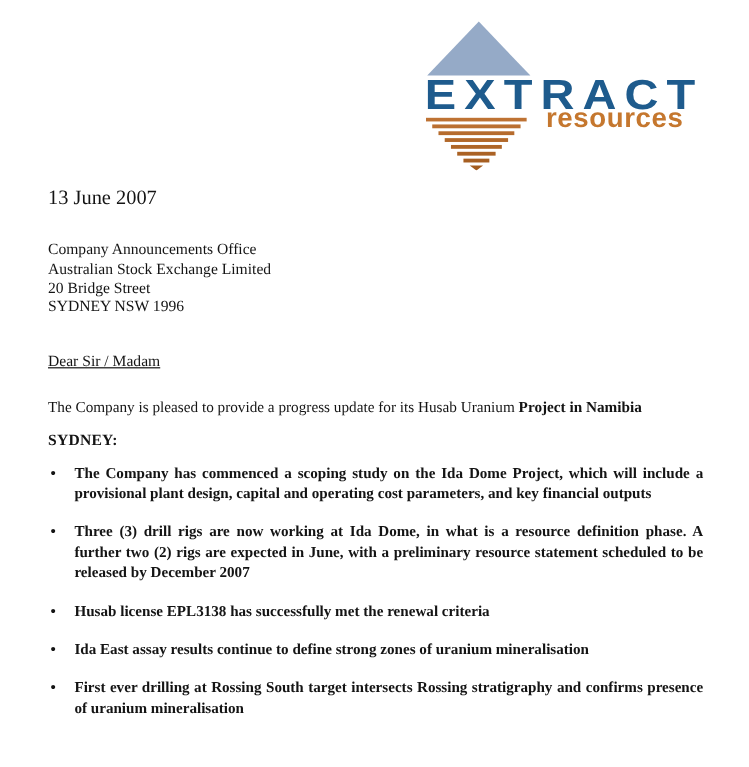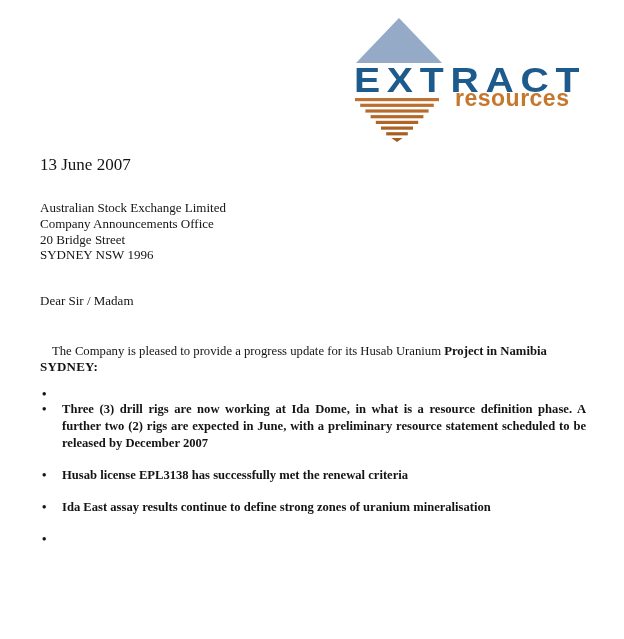--- a/index.html
+++ b/index.html
@@ -27,22 +27,22 @@
     position:absolute; left:455px; top:87px;
     font-family:"Liberation Sans","DejaVu Sans",sans-serif;
     font-weight:700; font-size:23px; line-height:23px; letter-spacing:0.5px;
     color:var(--tagline,#c5772e); white-space:nowrap;text-align:right;
   }
   .stripes { position:absolute; left:355px; top:98px; width:84px; height:44px; }
 
   
   .date       { position:absolute; left:40px; top:155px; font-size:17px; }
   .address    { position:absolute; left:40px; top:200px; font-size:13px; line-height:15.8px; }
-  .salutation { position:absolute; left:40px; top:293px; font-size:13px; }
-  .intro      { position:absolute; left:40px; top:332px; width:546px; font-size:12.7px; margin:12px;font-family:Liberation Serif, serif; }
+  .salutation { position:absolute; left:40px; top:293px; font-size:13px;text-decoration:underline; }
+  .intro      { position:absolute; left:40px; top:332px; width:546px; font-size:12.7px; margin:0;font-family:Liberation Serif, serif; }
   .intro b    { font-weight:700; }
   .summary    { position:absolute; left:40px; top:359px; font-size:13px; font-weight:700; letter-spacing:0.2px; }
   .bullets {
     position:absolute; left:40px; top:386px; width:546px;
     margin:0; padding:0; list-style:none;
     font-size:12.6px; font-weight:700; line-height:17px;
   }
   .bullets li { position:relative; padding-left:22px; margin-bottom:15px; text-align:justify; }
   .bullets .dot { position:absolute; left:2px; top:0; font-weight:700; }
 </style>
@@ -71,33 +71,33 @@
         <rect x="26" y="28.5" width="32" height="3.2"></rect>
         <rect x="31.2" y="34.2" width="21.6" height="3.2"></rect>
         <polygon points="36.4,39.9 47.6,39.9 42,44"></polygon>
       </g>
     </svg>
   </div>
 
   <div class="date">13 June 2007</div>
 
   <div class="address">
+    <div>Company Announcements Office</div>
     <div>Australian Stock Exchange Limited</div>
-    <div>Company Announcements Office</div>
     <div>20 Bridge Street</div>
     <div>SYDNEY NSW 1996</div>
   </div>
 
   <div class="salutation">Dear Sir / Madam</div>
 
   <p class="intro"><span>The Company is pleased to provide a progress update for its Husab Uranium </span><b>Project in Namibia</b></p>
 
   <div class="summary">SYDNEY:</div>
 
   <ul class="bullets">
-    <li><span class="dot">•</span></li>
+    <li><span class="dot">•</span><span>The Company has commenced a scoping study on the Ida Dome Project, which will include a provisional plant design, capital and operating cost parameters, and key financial outputs</span></li>
     <li><span class="dot">•</span><span>Three (3) drill rigs are now working at Ida Dome, in what is a resource definition phase. A further two (2) rigs are expected in June, with a preliminary resource statement scheduled to be released by December 2007</span></li>
     <li><span class="dot">•</span><span>Husab license EPL3138 has successfully met the renewal criteria</span></li>
     <li><span class="dot">•</span><span>Ida East assay results continue to define strong zones of uranium mineralisation</span></li>
-    <li><span class="dot">•</span></li>
+    <li><span class="dot">•</span><span>First ever drilling at Rossing South target intersects Rossing stratigraphy and confirms presence of uranium mineralisation</span></li>
   </ul>
 
 </div>
 
 </body></html>

